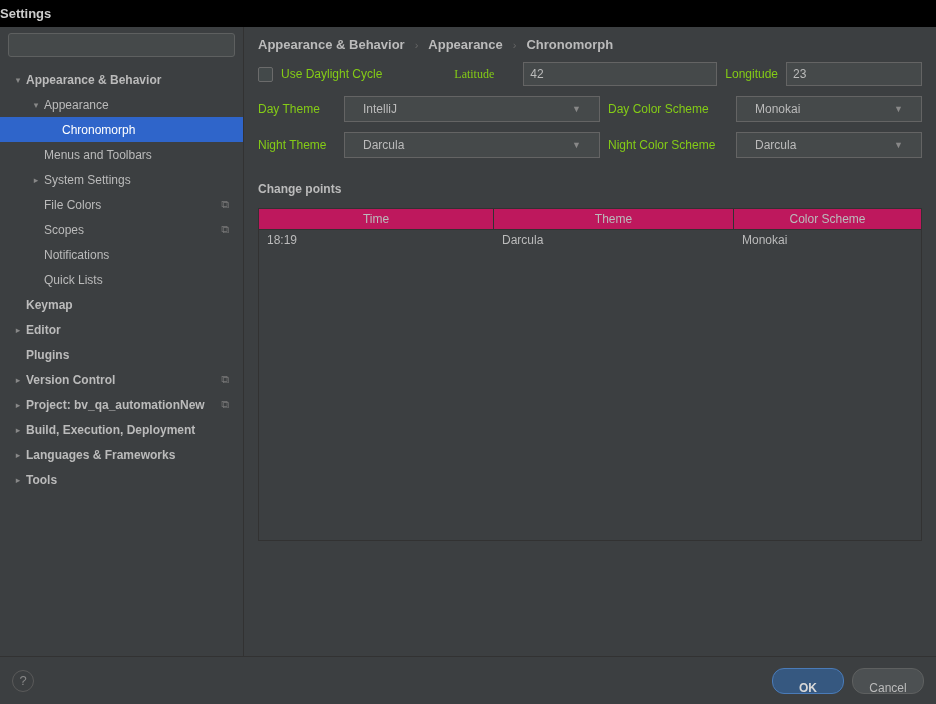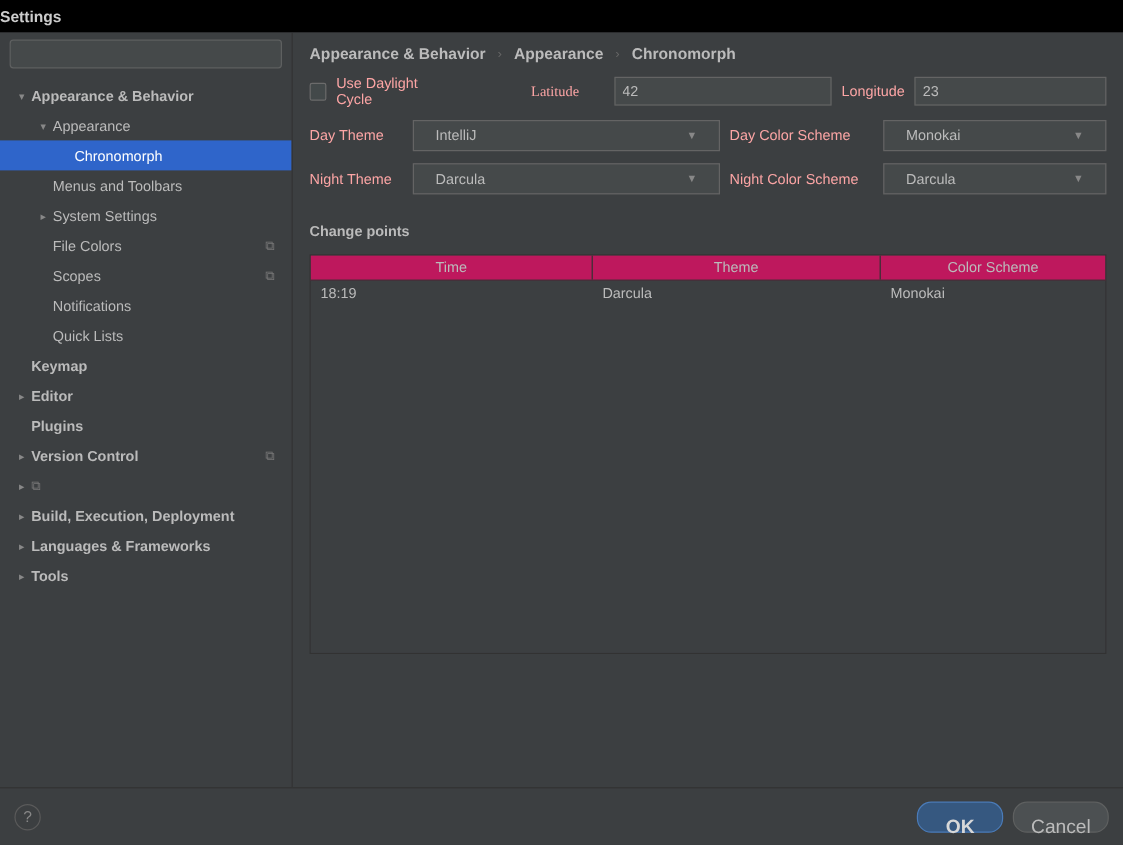--- a/index.html
+++ b/index.html
@@ -118,21 +118,21 @@
   margin-bottom: 10px;
   gap: 8px;
 }
 .checkbox {
   width: 15px; height: 15px;
   background: #43494a;
   border: 1px solid #6b6b6b;
   border-radius: 2px;
 }
 .form-label {
-  color: #fca5a5;
+  color: #84cc16;
   min-width: 78px;
   font-size: 12px;
 }
 .form-label.wide { min-width: 120px; }
 .text-input {
   background: #45494a;
   border: 1px solid #646464;
   color: #bbbbbb;
   padding: 4px 6px;
   font-size: 12px;
@@ -200,21 +200,21 @@
 }
 .footer-spacer { flex: 1; }
 .btn {
   min-width: 72px;
   height: 26px;
   padding: 12px 14px;
   border: 1px solid #5e6060;
   background: #4c5052;
   color: #bbbbbb;
   cursor: pointer;
-  font-size: 16px;
+  font-size: 12px;
   margin-left: 8px;
   border-radius: 12px;
 }
 .btn.primary {
   background: #365880;
   border: 1px solid #4a7bb8;
   color: #d8d8d8;
   font-weight: bold;
 }
 </style>
@@ -300,20 +300,21 @@
         </div>
         <div class="tree-item">
           <span class="indent" style="width: 10px;"></span>
           <span class="arrow">▸</span>
           <span class="label">Version Control</span>
           <span class="badge">⧉</span>
         </div>
         <div class="tree-item">
           <span class="indent" style="width: 10px;"></span>
           <span class="arrow">▸</span>
+          <span class="label">Project: bv_qa_automationNew</span>
           <span class="badge">⧉</span>
         </div>
         <div class="tree-item">
           <span class="indent" style="width: 10px;"></span>
           <span class="arrow">▸</span>
           <span class="label">Build, Execution, Deployment</span>
         </div>
         <div class="tree-item">
           <span class="indent" style="width: 10px;"></span>
           <span class="arrow">▸</span>
@@ -338,21 +339,21 @@
 
     <div class="panel">
 
 
       <div class="form-row">
         <span class="checkbox"></span>
         <span class="form-label" style="min-width:auto;margin-right:60px;">Use Daylight Cycle</span>
         <span class="form-label" style="min-width:auto;text-align:right;margin-left:auto;font-family:Liberation Serif, serif;">Latitude</span>
         <input class="text-input" style="width: 194px; margin-left: 21px;" value="42">
         <span class="form-label" style="min-width:auto;">Longitude</span>
-        <input class="text-input" style="width: 160px;" value="23">
+        <input class="text-input" style="width: 136px;" value="23">
       </div>
 
       <div class="form-row">
         <span class="form-label">Day Theme</span>
         <div class="dropdown" style="width:256px;">
           <span>IntelliJ</span>
           <span class="dd-arrow">▼</span>
         </div>
         <span class="form-label wide">Day Color Scheme</span>
         <div class="dropdown" style="flex:1;">

